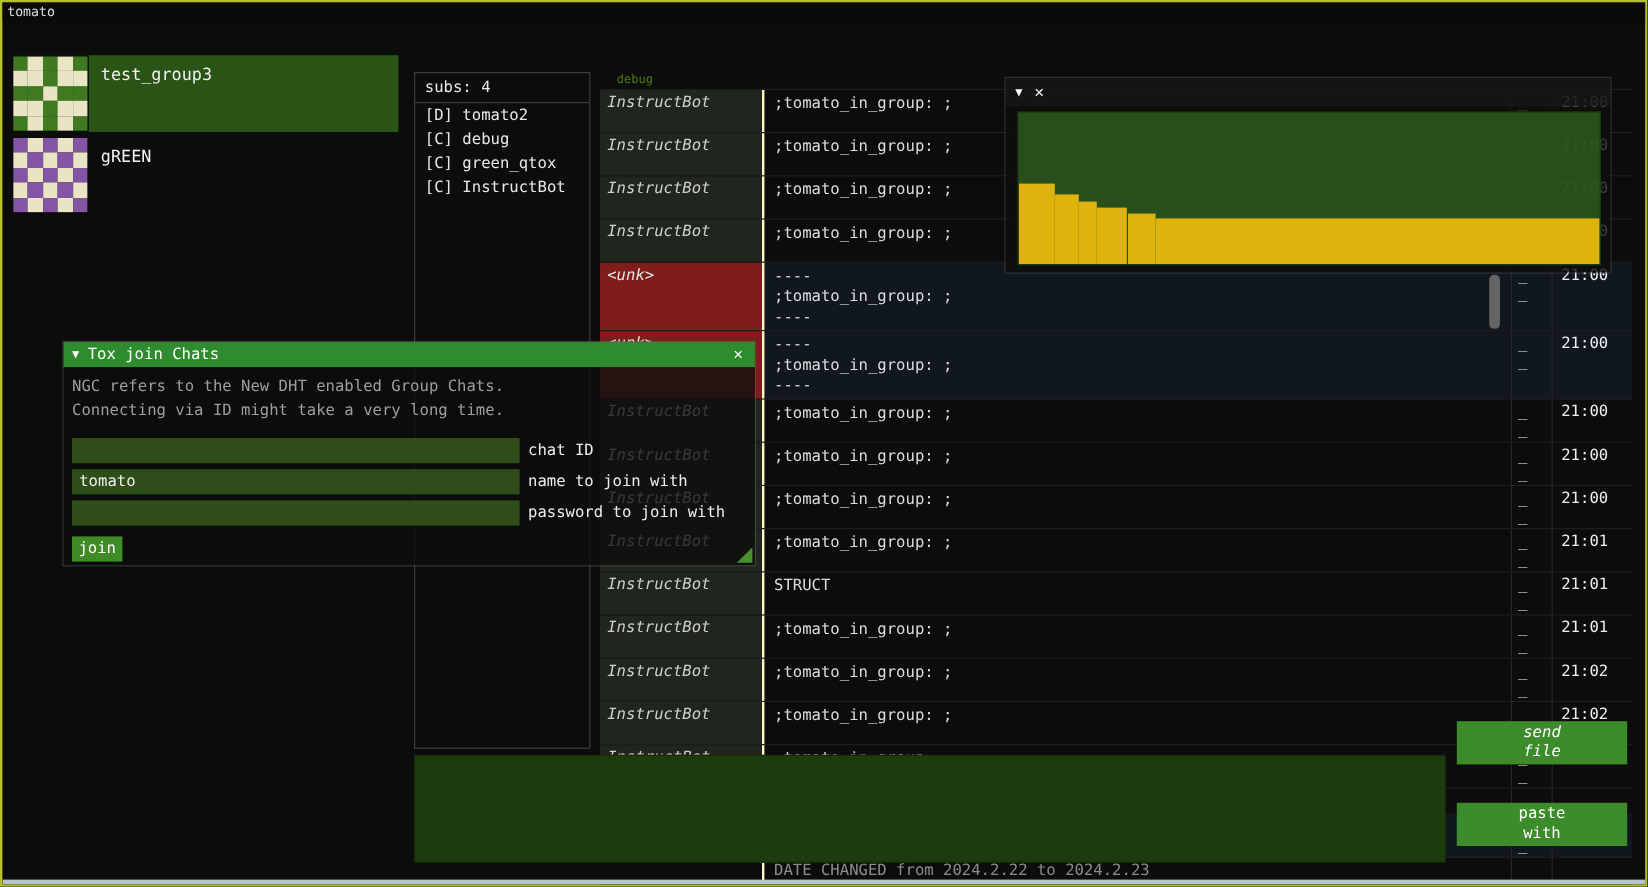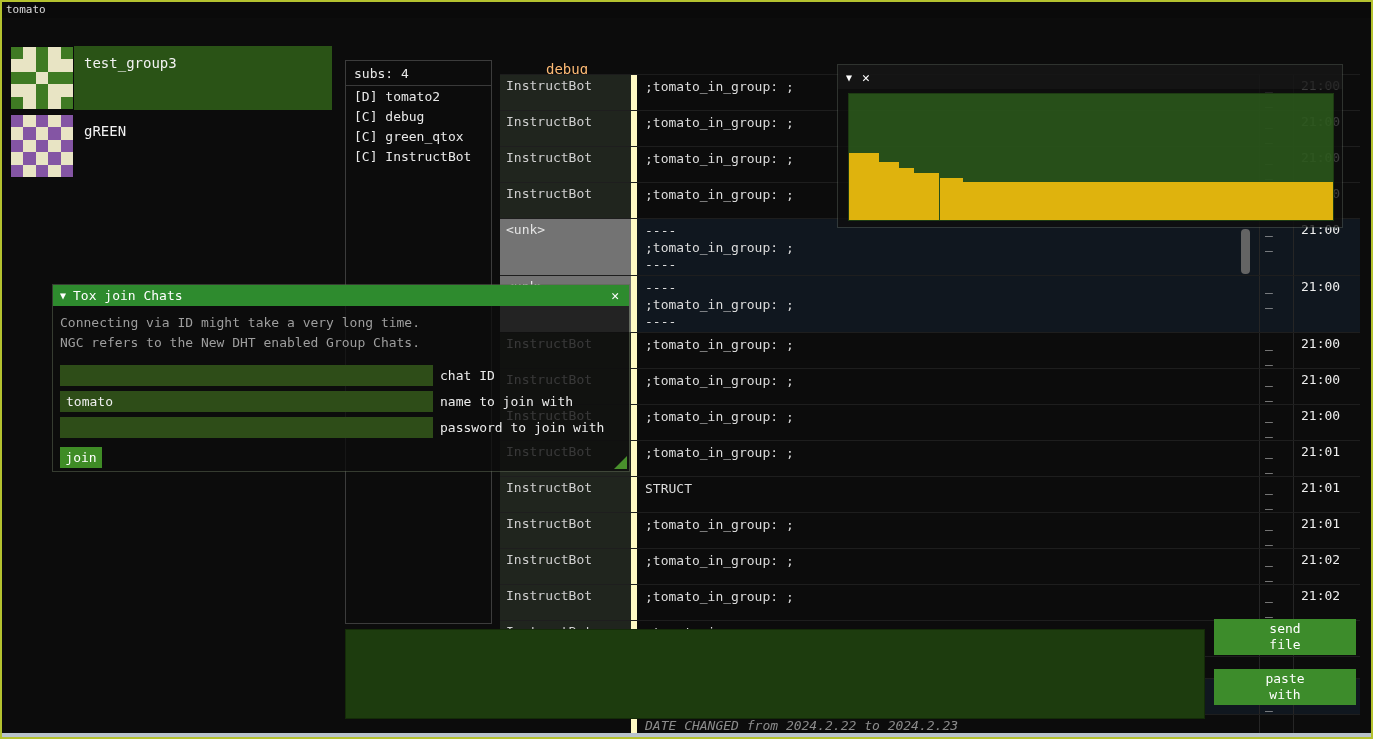--- a/index.html
+++ b/index.html
@@ -22,45 +22,45 @@
   .avatar{width:62px;height:62px;display:grid;grid-template-columns:repeat(5,1fr);
     grid-auto-rows:1fr;margin:1px;outline:1px solid #0a0a0a;flex:0 0 62px;}
   .group-name{padding:9px 0 0 10px;font-size:14px;color:#f2f2f2;}
   
   .subs{position:absolute;left:343px;top:58px;width:147px;height:564px;
     border:1px solid #3c3c3c;box-sizing:border-box;font-size:13px;color:#e8e8e8;}
   .subs-header{padding:5px 8px 4px;}
   .subs-sep{height:1px;background:#3a3a3a;}
   .member-row{padding:2px 8px 0;line-height:18px;}
   
-  .debug-label{position:absolute;left:544px;top:59px;font-size:14px;color:#fdba74;}
+  .debug-label{position:absolute;left:512px;top:59px;font-size:10px;color:#4d7c0f;}
   #chat-rows{position:absolute;left:498px;top:72px;width:860px;border-top:1px solid #1c1c1c;}
   .crow{display:flex;align-items:stretch;border-bottom:1px solid #1e1e1e;
     font-size:13px;color:#dcdcdc;min-height:22px;}
-  .cell-name{flex:0 0 137px;padding:3px 4px 2px 6px;border-right:6px solid #fef9c3;box-sizing:border-box;overflow:hidden;}
+  .cell-name{flex:0 0 137px;padding:3px 4px 2px 6px;border-right:2px solid #fef9c3;box-sizing:border-box;overflow:hidden;font-style:italic;}
   .cell-msg{flex:1;padding:3px 6px 2px 8px;border-right:1px solid #262626;box-sizing:border-box;
     white-space:pre-line;line-height:17px;overflow:hidden;}
   .cell-ind{flex:0 0 34px;padding:3px 2px 2px 5px;border-right:1px solid #262626;box-sizing:border-box;
     color:#d0d0d0;letter-spacing:1px;overflow:hidden;}
   .cell-time{flex:0 0 66px;padding:3px 0 2px 7px;box-sizing:border-box;color:#efefef;}
   .r-instructbot .cell-name{background:#20251e;color:#cfcfcf;}
   .r-unk{background:#10171f;}
-  .r-unk .cell-name{background:#737373;color:#e4e4e4;}
+  .r-unk .cell-name{background:#7f1d1d;color:#e4e4e4;}
   .r-tomato2 .cell-name{background:#1c3c10;color:#e6eede;}
   .r-date{color:#8c8c8c;min-height:20px;}
-  .r-date .cell-msg{padding-top:2px;font-style:italic;}
+  .r-date .cell-msg{padding-top:2px;}
   .scrollbar{position:absolute;left:1239px;top:227px;width:9px;height:45px;
     background:#646464;border-radius:4px;z-index:5;}
   
   .msg-input{position:absolute;left:343px;top:627px;width:860px;height:90px;
     background:#1d3c0e;border:1px solid #142b08;box-sizing:border-box;}
   .file-btn{position:absolute;left:1212px;width:142px;height:36px;background:#3d8c2b;
     color:#fff;font-size:13px;display:flex;align-items:center;justify-content:center;
     text-align:center;white-space:pre-line;line-height:16px;}
-  .btn-send{top:617px;}
+  .btn-send{top:599px;font-style:italic;}
   .btn-paste{top:667px;}
   
   .join-window{position:absolute;left:50px;top:282px;width:578px;height:188px;z-index:20;
     border:1px solid rgba(90,100,80,0.55);box-sizing:border-box;}
   .jw-title{height:21px;background:#2e8b2e;color:#fff;font-size:13px;display:flex;
     align-items:center;padding:0 7px;}
   .wc-collapse{font-size:10px;margin-right:7px;color:#fff;}
   .wc-title-text{flex:1;}
   .wc-close{font-size:13px;padding:0 3px;color:#fff;}
   .jw-body{position:absolute;top:21px;left:0;right:0;bottom:0;
@@ -300,22 +300,22 @@
   <div class="file-btn btn-paste">paste
 with</div>
 
   <div class="join-window">
     <div class="jw-title">
       <span class="wc-collapse">▼</span>
       <span class="wc-title-text">Tox join Chats</span>
       <span class="wc-close">✕</span>
     </div>
     <div class="jw-body">
+      <div class="jw-info">NGC refers to the New DHT enabled Group Chats.</div>
       <div class="jw-info">Connecting via ID might take a very long time.</div>
-      <div class="jw-info">NGC refers to the New DHT enabled Group Chats.</div>
       <div id="join-fields">
           <div class="jfield-row first">
             <div class="jinput"></div>
             <div class="jlabel">chat ID</div>
           </div>
           <div class="jfield-row">
             <div class="jinput">tomato</div>
             <div class="jlabel">name to join with</div>
           </div>
           <div class="jfield-row">

